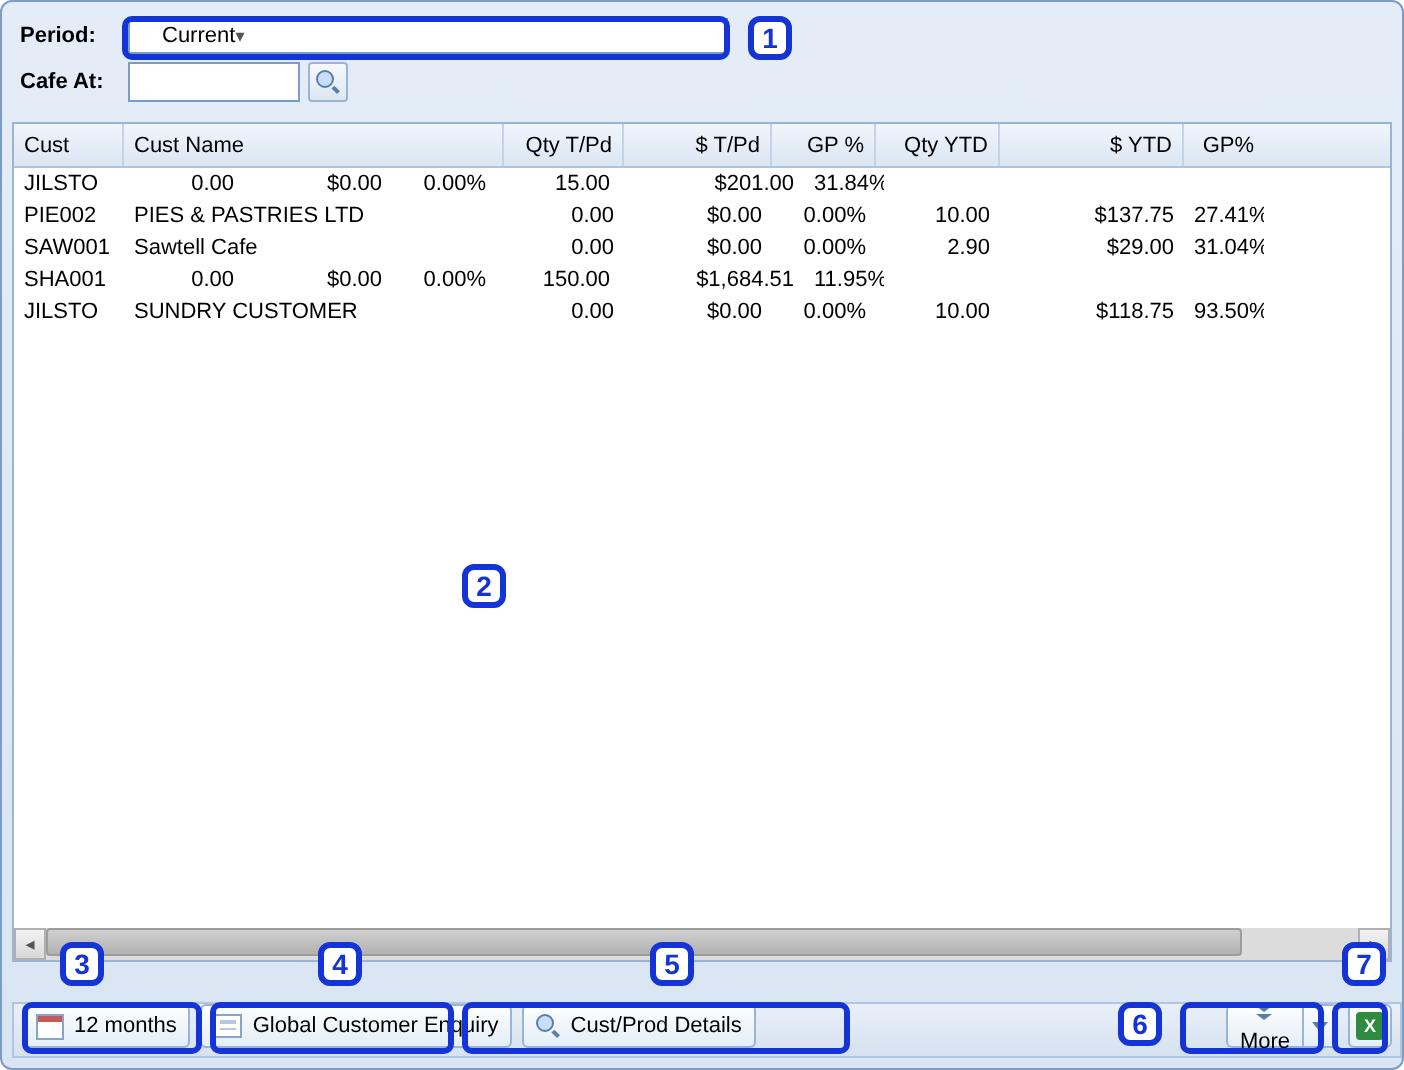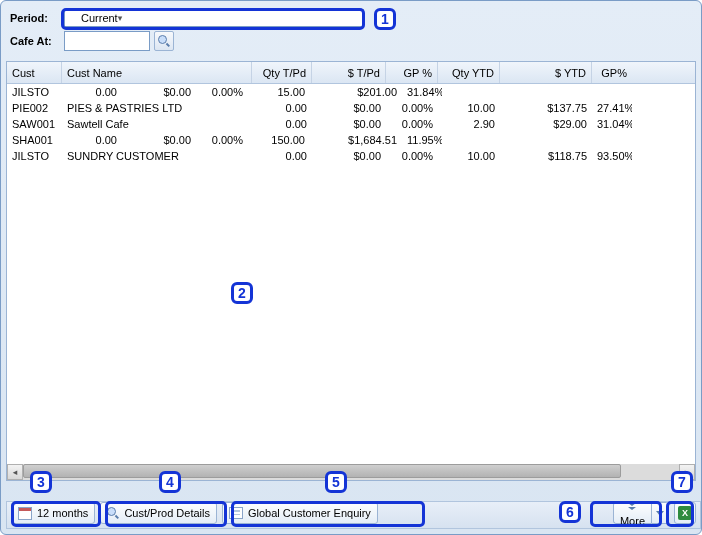--- a/index.html
+++ b/index.html
@@ -353,26 +353,26 @@
       <div class="arrow">▸</div>
     </div>
   </div>
 
   <div class="toolbar">
     <div class="tbtn">
       <span class="icon-calendar"></span>
       <span>12 months</span>
     </div>
     <div class="tbtn">
+      <span class="icon-form"></span>
+      <span>Global Customer Enquiry</span>
+    </div>
+    <div class="tbtn">
       <span class="icon-magnifier"></span>
       <span>Cust/Prod Details</span>
-    </div>
-    <div class="tbtn">
-      <span class="icon-form"></span>
-      <span>Global Customer Enquiry</span>
     </div>
     <div class="spacer"></div>
     <div class="more-btn">
       <div class="main">
         <span class="chev-double">
             <span></span>
             <span></span>
           </span>
         <span>More</span>
       </div>

